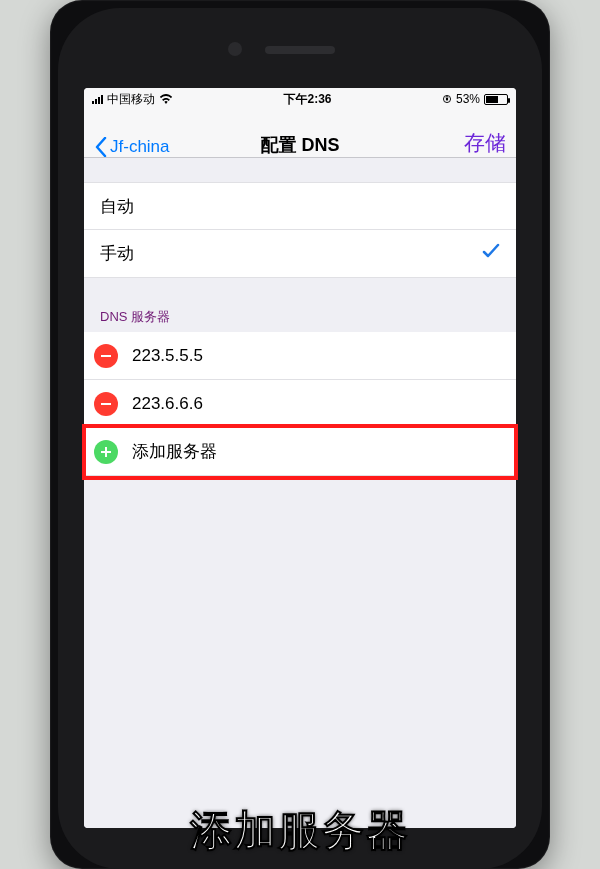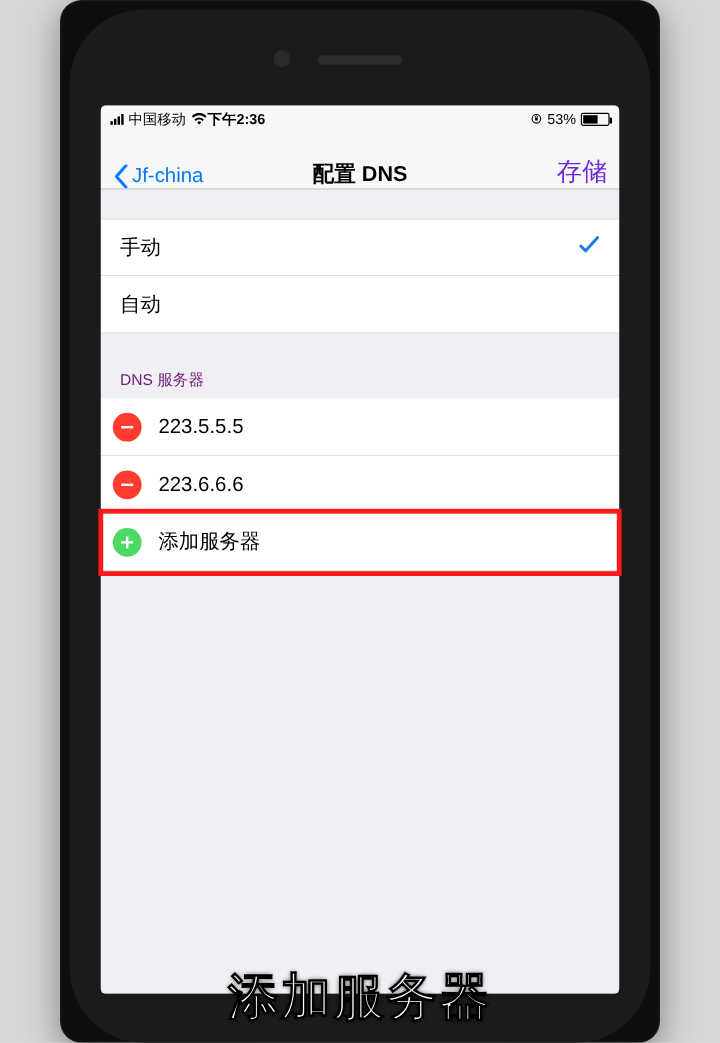--- a/index.html
+++ b/index.html
@@ -12,21 +12,21 @@
   }
 
   
   .phone {
     position: absolute;
     left: 50px;
     top: 0;
     width: 500px;
     height: 869px;
     background: #0e0e10;
-    border-radius: 18px;
+    border-radius: 32px;
     box-shadow: 0 8px 30px rgba(0,0,0,.4), inset 0 0 2px rgba(255,255,255,.2);
   }
   .phone-inner {
     position: absolute;
     left: 8px; right: 8px; top: 8px; bottom: 0;
     background: #1b1b1d;
     border-radius: 62px;
   }
   .speaker {
     position: absolute;
@@ -59,21 +59,21 @@
   .status {
     height: 22px;
     background: #f7f7f8;
     display: flex;
     align-items: center;
     font-size: 12px;
     padding: 0 8px;
     color: #000;
   }
   .status .left, .status .right { display: flex; align-items: center; gap: 4px; }
-  .status .center { flex: 1; font-weight: 600; }
+  .status .center { flex: 1; text-align: center; font-weight: 600; }
   .sig-bars { display: flex; align-items: flex-end; gap: 1px; height: 10px; }
   .sig-bars span { width: 2px; background:#000; display:block; }
   .sig-bars span:nth-child(1){height:3px}
   .sig-bars span:nth-child(2){height:5px}
   .sig-bars span:nth-child(3){height:7px}
   .sig-bars span:nth-child(4){height:9px}
   .wifi { width:14px; height:10px; }
   .lock { width:10px; height:10px; }
   .batt-wrap{display:flex;align-items:center;gap:2px}
   .batt{width:24px;height:11px;border:1px solid #000;border-radius:2px;position:relative}
@@ -216,29 +216,29 @@
           <span>Jf-china</span>
         </div>
         <div class="title">配置 DNS</div>
         <div class="save">存储</div>
       </div>
 
       <div class="content">
 
         <div class="group">
           <div class="cell">
+            <span>自动</span>
+          </div>
+          <div class="cell">
             <span>手动</span>
             <span class="chk">
               <svg viewBox="0 0 18 18">
                   <path d="M2 10l4 4L16 3" fill="none" stroke="#1e78e6" stroke-width="2.5" stroke-linecap="round" stroke-linejoin="round"></path>
                 </svg>
             </span>
-          </div>
-          <div class="cell">
-            <span>自动</span>
           </div>
         </div>
 
         <div class="group">
           <div class="group-header">DNS 服务器</div>
 
           <div class="cell edit-cell">
             <span class="edit-icon minus">
               <svg viewBox="0 0 14 14">
                   <rect x="2" y="6" width="10" height="2" fill="#fff"></rect>

